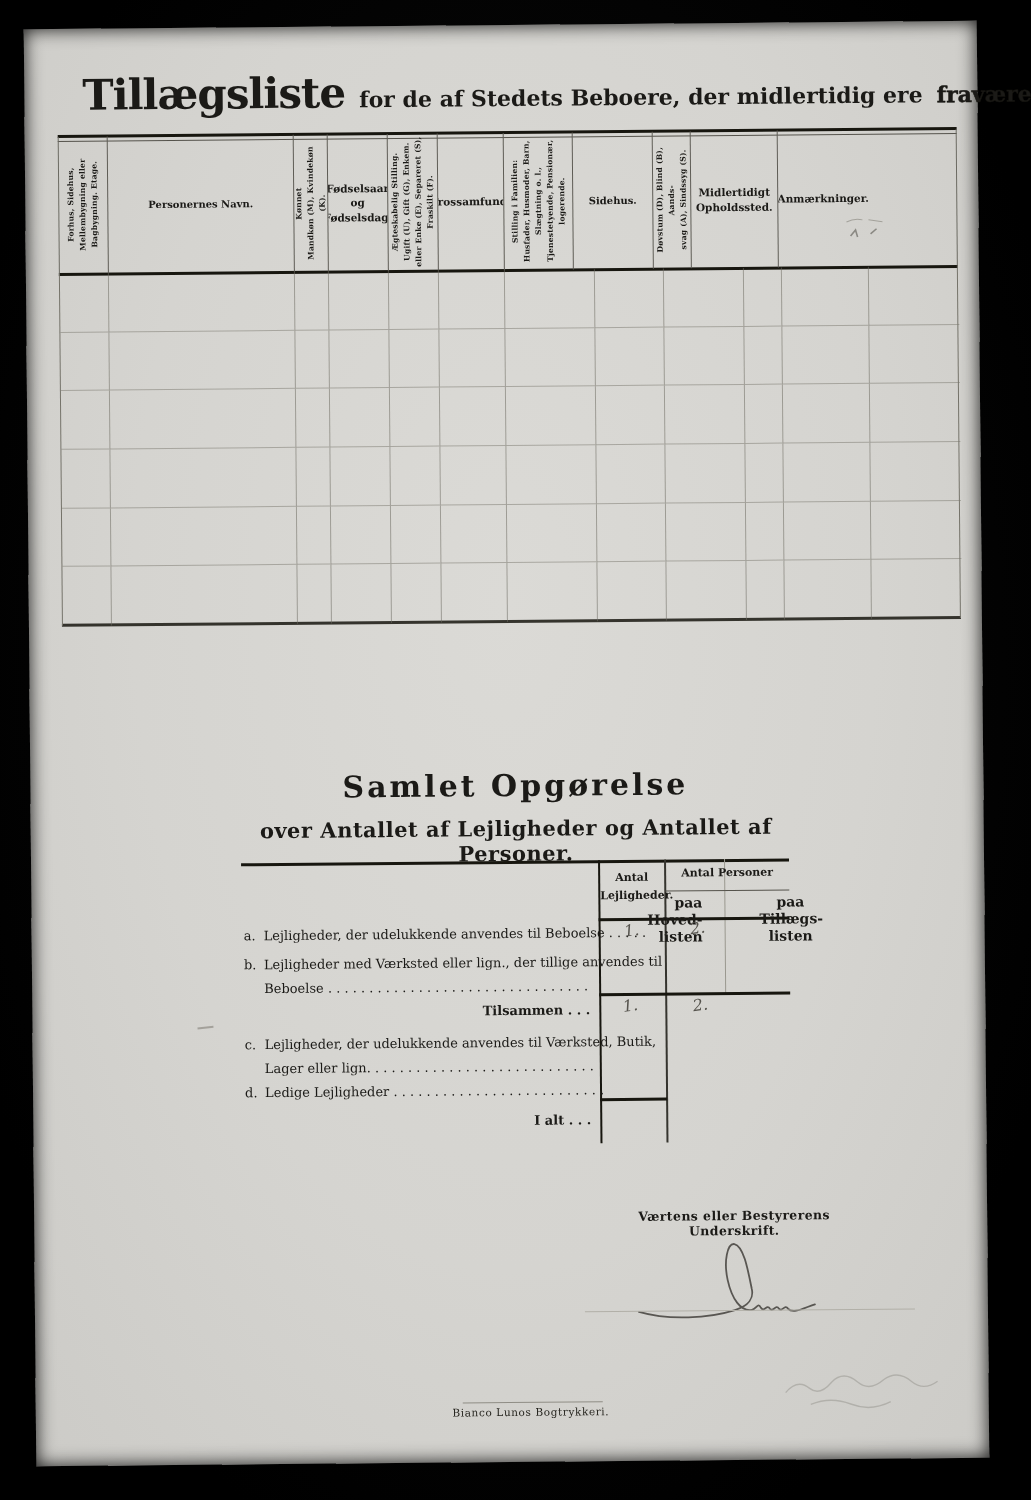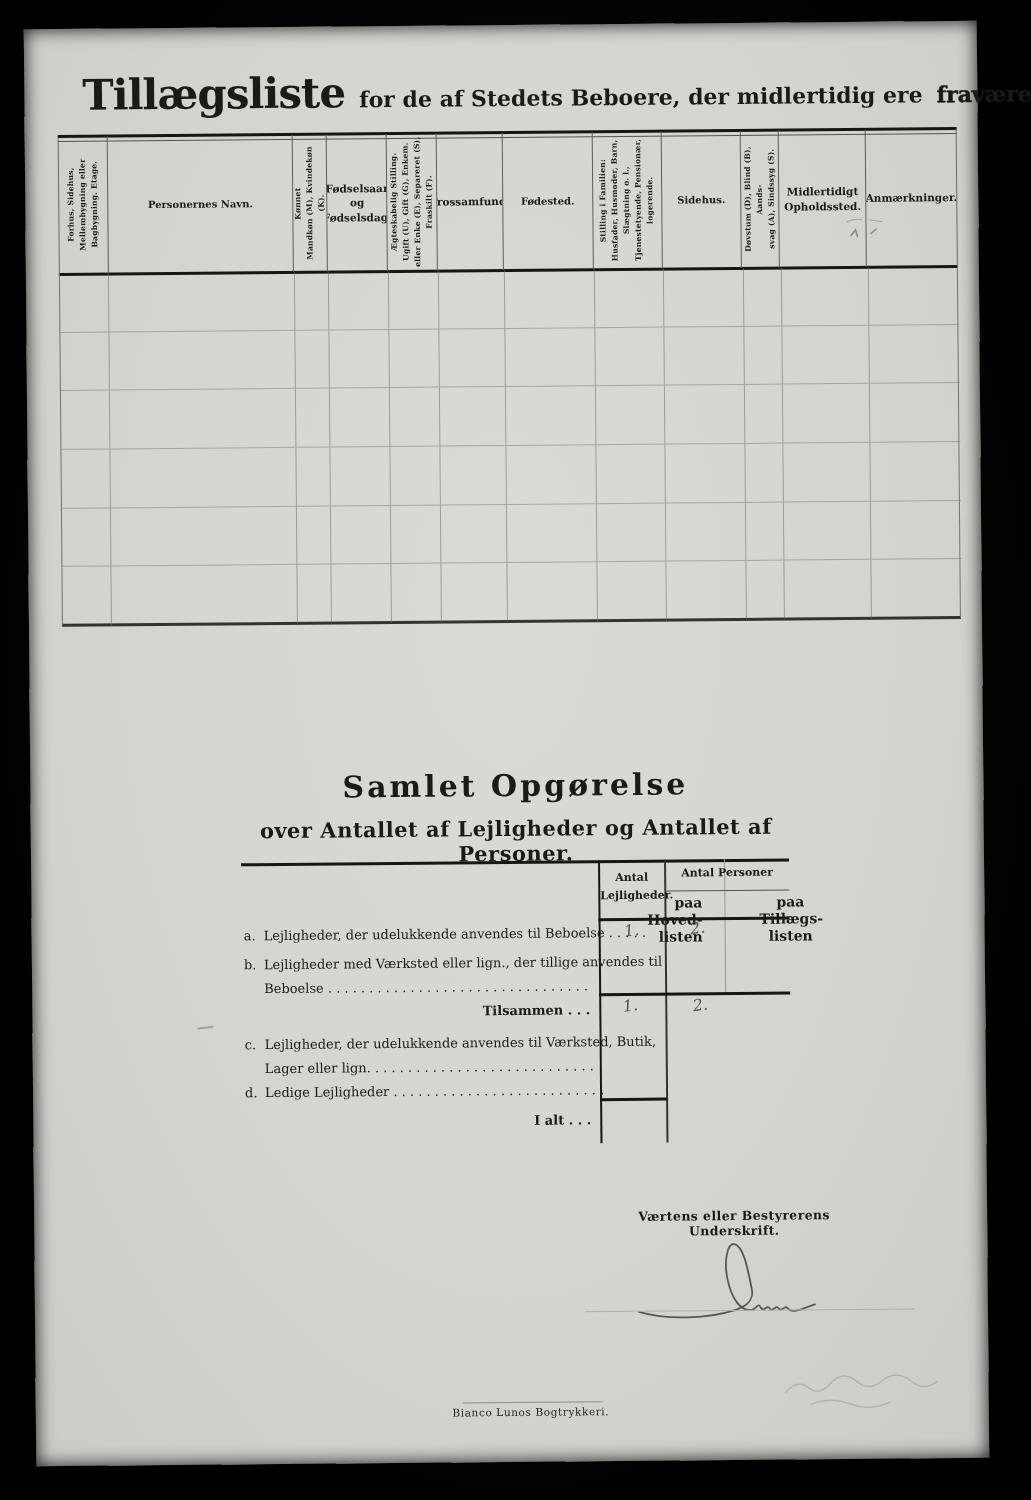--- a/index.html
+++ b/index.html
@@ -80,23 +80,20 @@
         </div>
       <div class="hcell" style="width:50px">
           <span class="rot">Ægteskabelig Stilling.
 Ugift (U), Gift (G), Enkem.
 eller Enke (E), Separeret (S),
 Fraskilt (F).</span>
         </div>
       <div class="hcell" style="width:66px">
           <span class="hlbl small">Trossamfund.</span>
         </div>
-      <div class="hcell" style="width:90px">
-          <span class="hlbl">Fødested.</span>
-        </div>
       <div class="hcell" style="width:69px">
           <span class="rot">Stilling i Familien:
 Husfader, Husmoder, Barn,
 Slægtning o. l.,
 Tjenestetyende, Pensionær,
 logerende.</span>
         </div>
       <div class="hcell" style="width:80px">
           <span class="hlbl">Sidehus.</span>
         </div>

